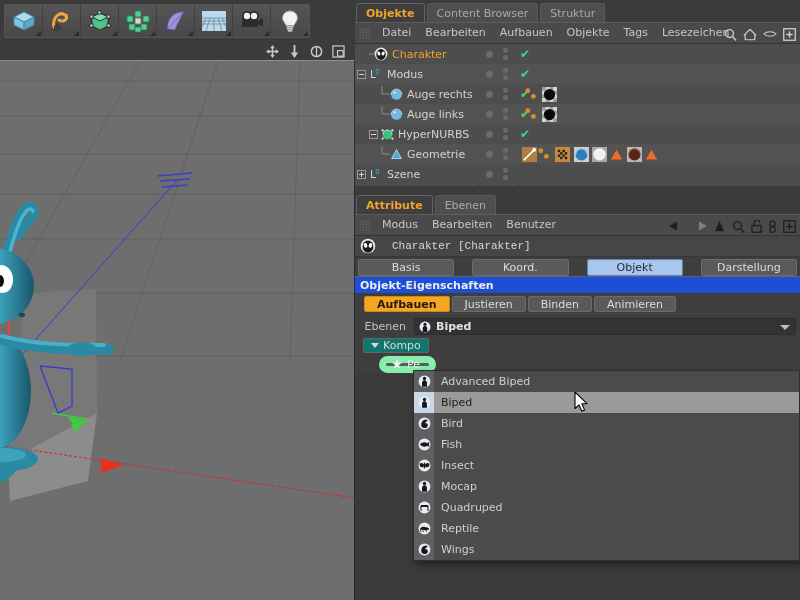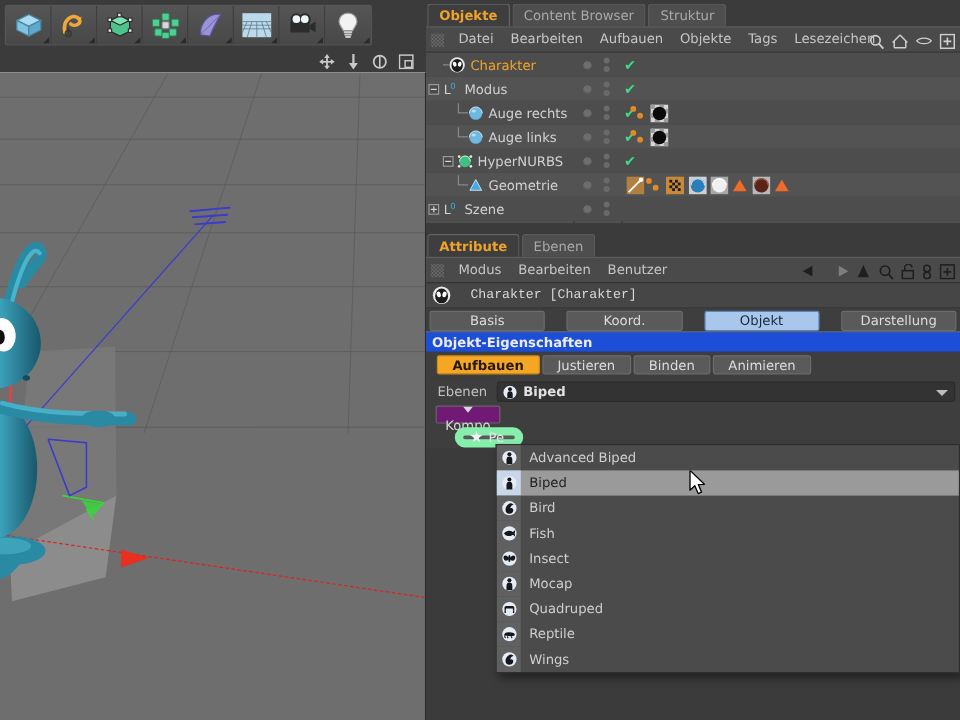--- a/index.html
+++ b/index.html
@@ -142,21 +142,21 @@
     padding:0 4px; color:#e2e2e2; font-size:11px; position:relative;
   }
   .combo .caret {
     position:absolute; right:5px; top:50%; margin-top:-2px;
     border-left:5px solid transparent; border-right:5px solid transparent;
     border-top:5px solid #bdbdbd;
   }
   .group-row { display:flex; align-items:center; height:18px; padding-left:8px; }
   .group-chip {
     display:flex; align-items:center; gap:4px; height:15px; padding:0 7px;
-    background:#701a75; border:1px solid #666; border-radius:2px; color:#d8d8d8; font-size:11px;flex-direction:column;
+    background:#0f766e; border:1px solid #666; border-radius:2px; color:#d8d8d8; font-size:11px;
   }
   .group-chip .tri { border-left:4px solid transparent; border-right:4px solid transparent; border-top:5px solid #d8d8d8; }
   .pill-row { display:flex; align-items:center; height:20px; padding-left:24px; }
   .pill {
     display:flex; align-items:center; gap:4px; height:17px; padding:0 9px 0 5px;
     background:#5a5a5a; border:7px solid #86efac; border-radius:9px;
     color:#e6e6e6; font-size:11px;
   }
 
   

